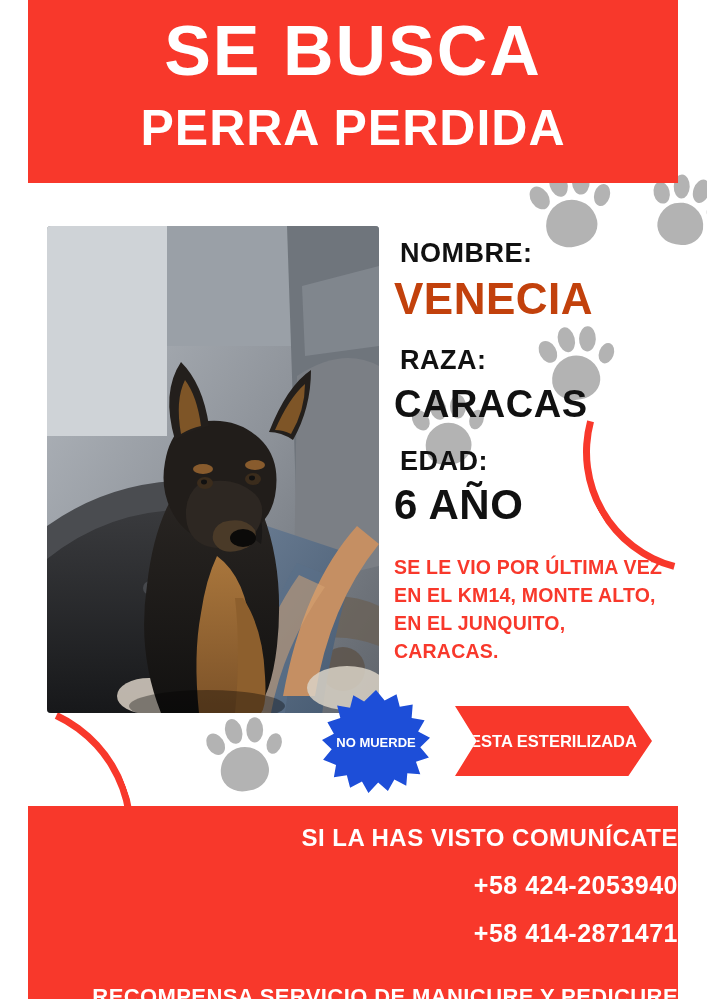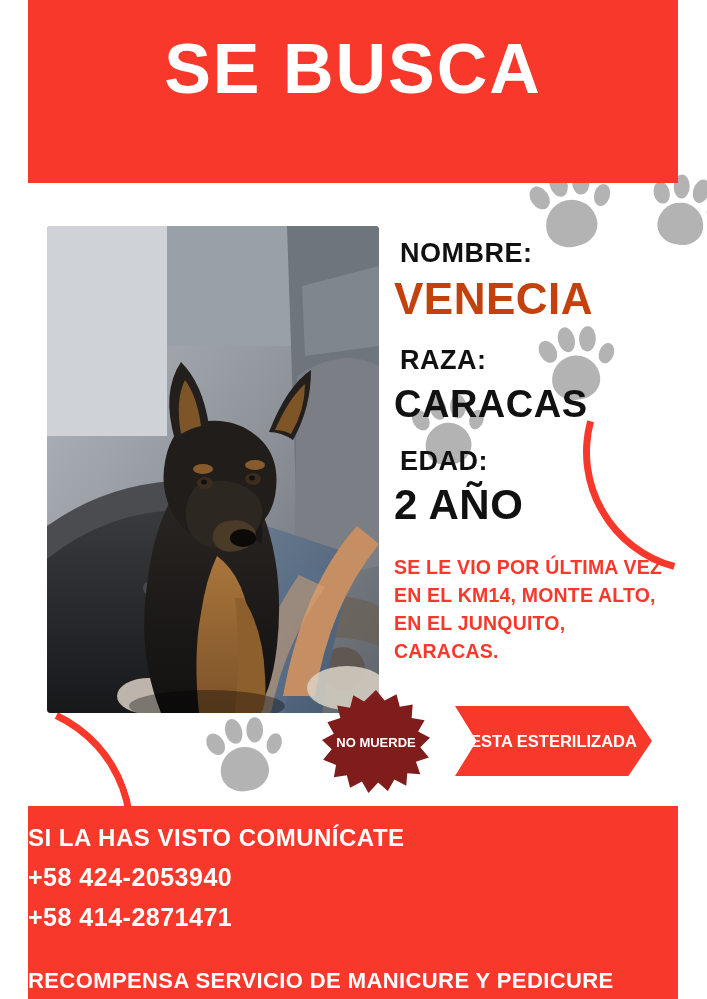--- a/index.html
+++ b/index.html
@@ -48,21 +48,21 @@
     position: absolute;
     left: 28px;
     top: 0;
     width: 650px;
     height: 183px;
     background: #f8382b;
   }
   .title-main {
     position: absolute;
     left: 0;
-    top: 32px;
+    top: 14px;
     width: 650px;
     text-align: center;
     color: #ffffff;
     font-size: 70px;
     line-height: 74px;
     font-weight: bold;
     letter-spacing: 2px;
   }
   .title-sub {
     position: absolute;
@@ -157,21 +157,21 @@
     width: 280px;
   }
 
   
   .star-badge {
     position: absolute;
     left: 322px;
     top: 690px;
     width: 108px;
     height: 104px;
-    background: #7f1d1d;
+    background: #1d4ed8;
     color: #ffffff;
     font-size: 13px;
     font-weight: bold;
     line-height: 17px;
     text-align: left;
     display: flex;
     align-items: center;
     justify-content: center;
     clip-path: polygon(
       50% 0%, 58% 10%, 69% 4%, 72% 16%, 84% 14%, 83% 27%, 95% 29%, 89% 40%,
@@ -204,30 +204,30 @@
 
   
   .footer-band {
     position: absolute;
     left: 28px;
     top: 806px;
     width: 650px;
     height: 193px;
     background: #f8382b;
     color: #ffffff;
-    text-align: left;
+    text-align: right;
   }
   .foot-line1 {
     margin-top: 18px;
     font-size: 24px;
     font-weight: bold;
     letter-spacing: 0.5px;
   }
   .phone {
-    margin-top: 11px;
+    margin-top: 19px;
     font-size: 25px;
     font-weight: bold;
     letter-spacing: 0.5px;
   }
   .reward {
     margin-top: 34px;
     font-size: 22px;
     font-weight: bold;
     line-height: 30px;
     letter-spacing: 0.4px;
@@ -272,20 +272,21 @@
       <div class="pad t2"></div>
       <div class="pad t3"></div>
       <div class="pad t4"></div>
   </div>
 
   <div class="arc arc-right"></div>
   <div class="arc arc-left"></div>
 
   <div class="header-band">
     <div class="title-main">SE BUSCA</div>
+    <div class="title-sub">PERRA PERDIDA</div>
   </div>
 
   <div class="photo">
     <svg width="332" height="487" viewBox="0 0 332 487" xmlns="http://www.w3.org/2000/svg" aria-hidden="true">
       <defs>
         <linearGradient id="bgWin" x1="0" y1="0" x2="1" y2="1">
           <stop offset="0%" stop-color="#b9bec4"></stop>
           <stop offset="55%" stop-color="#8d9299"></stop>
           <stop offset="100%" stop-color="#5f646b"></stop>
         </linearGradient>
@@ -367,21 +368,21 @@
   </div>
 
   <div class="info">
     <div class="lbl">NOMBRE:</div>
     <div class="val-red">VENECIA</div>
 
     <div class="lbl gap-a">RAZA:</div>
     <div class="val-dark">CARACAS</div>
 
     <div class="lbl gap-b">EDAD:</div>
-    <div class="val-dark" style="font-size:42px;">2 AÑO</div>
+    <div class="val-dark" style="font-size:42px;">6 AÑO</div>
 
     <div class="lastseen">SE LE VIO POR ÚLTIMA VEZ EN EL KM14, MONTE ALTO, EN EL JUNQUITO, CARACAS.</div>
   </div>
 
   <div class="star-badge">
     <span>NO MUERDE</span>
   </div>
   <div class="arrow-badge">
     <span>ESTA ESTERILIZADA</span>
   </div>

